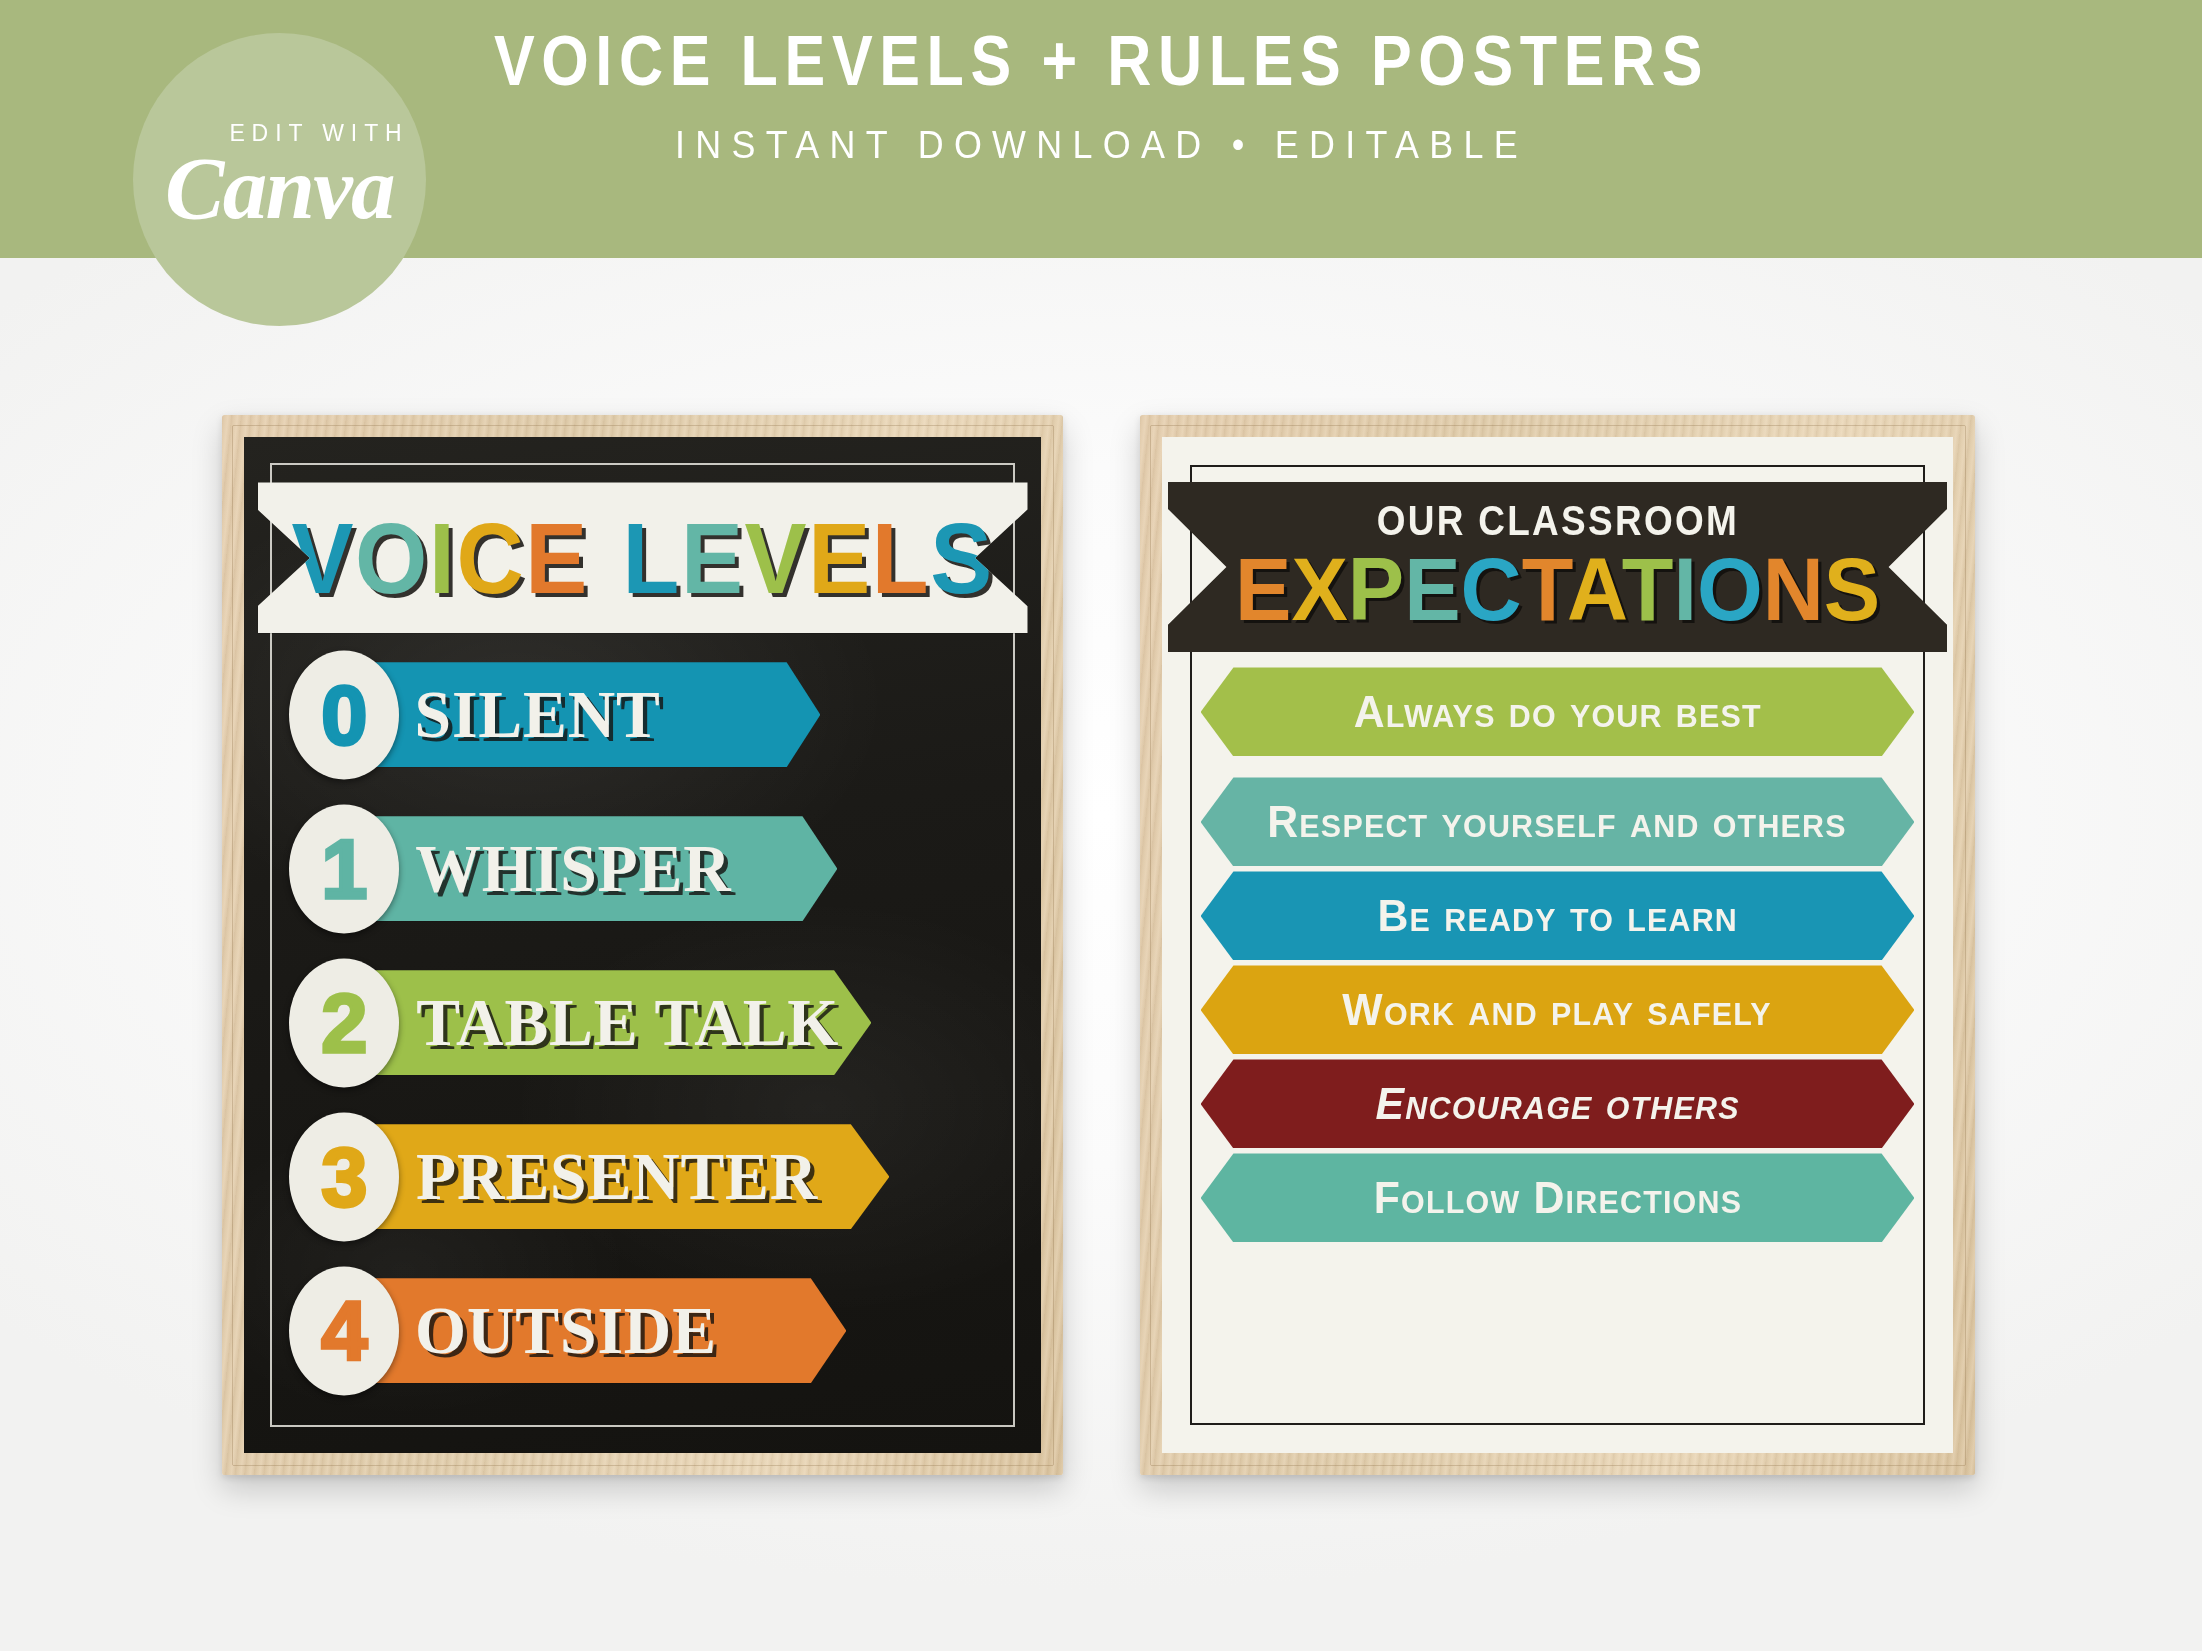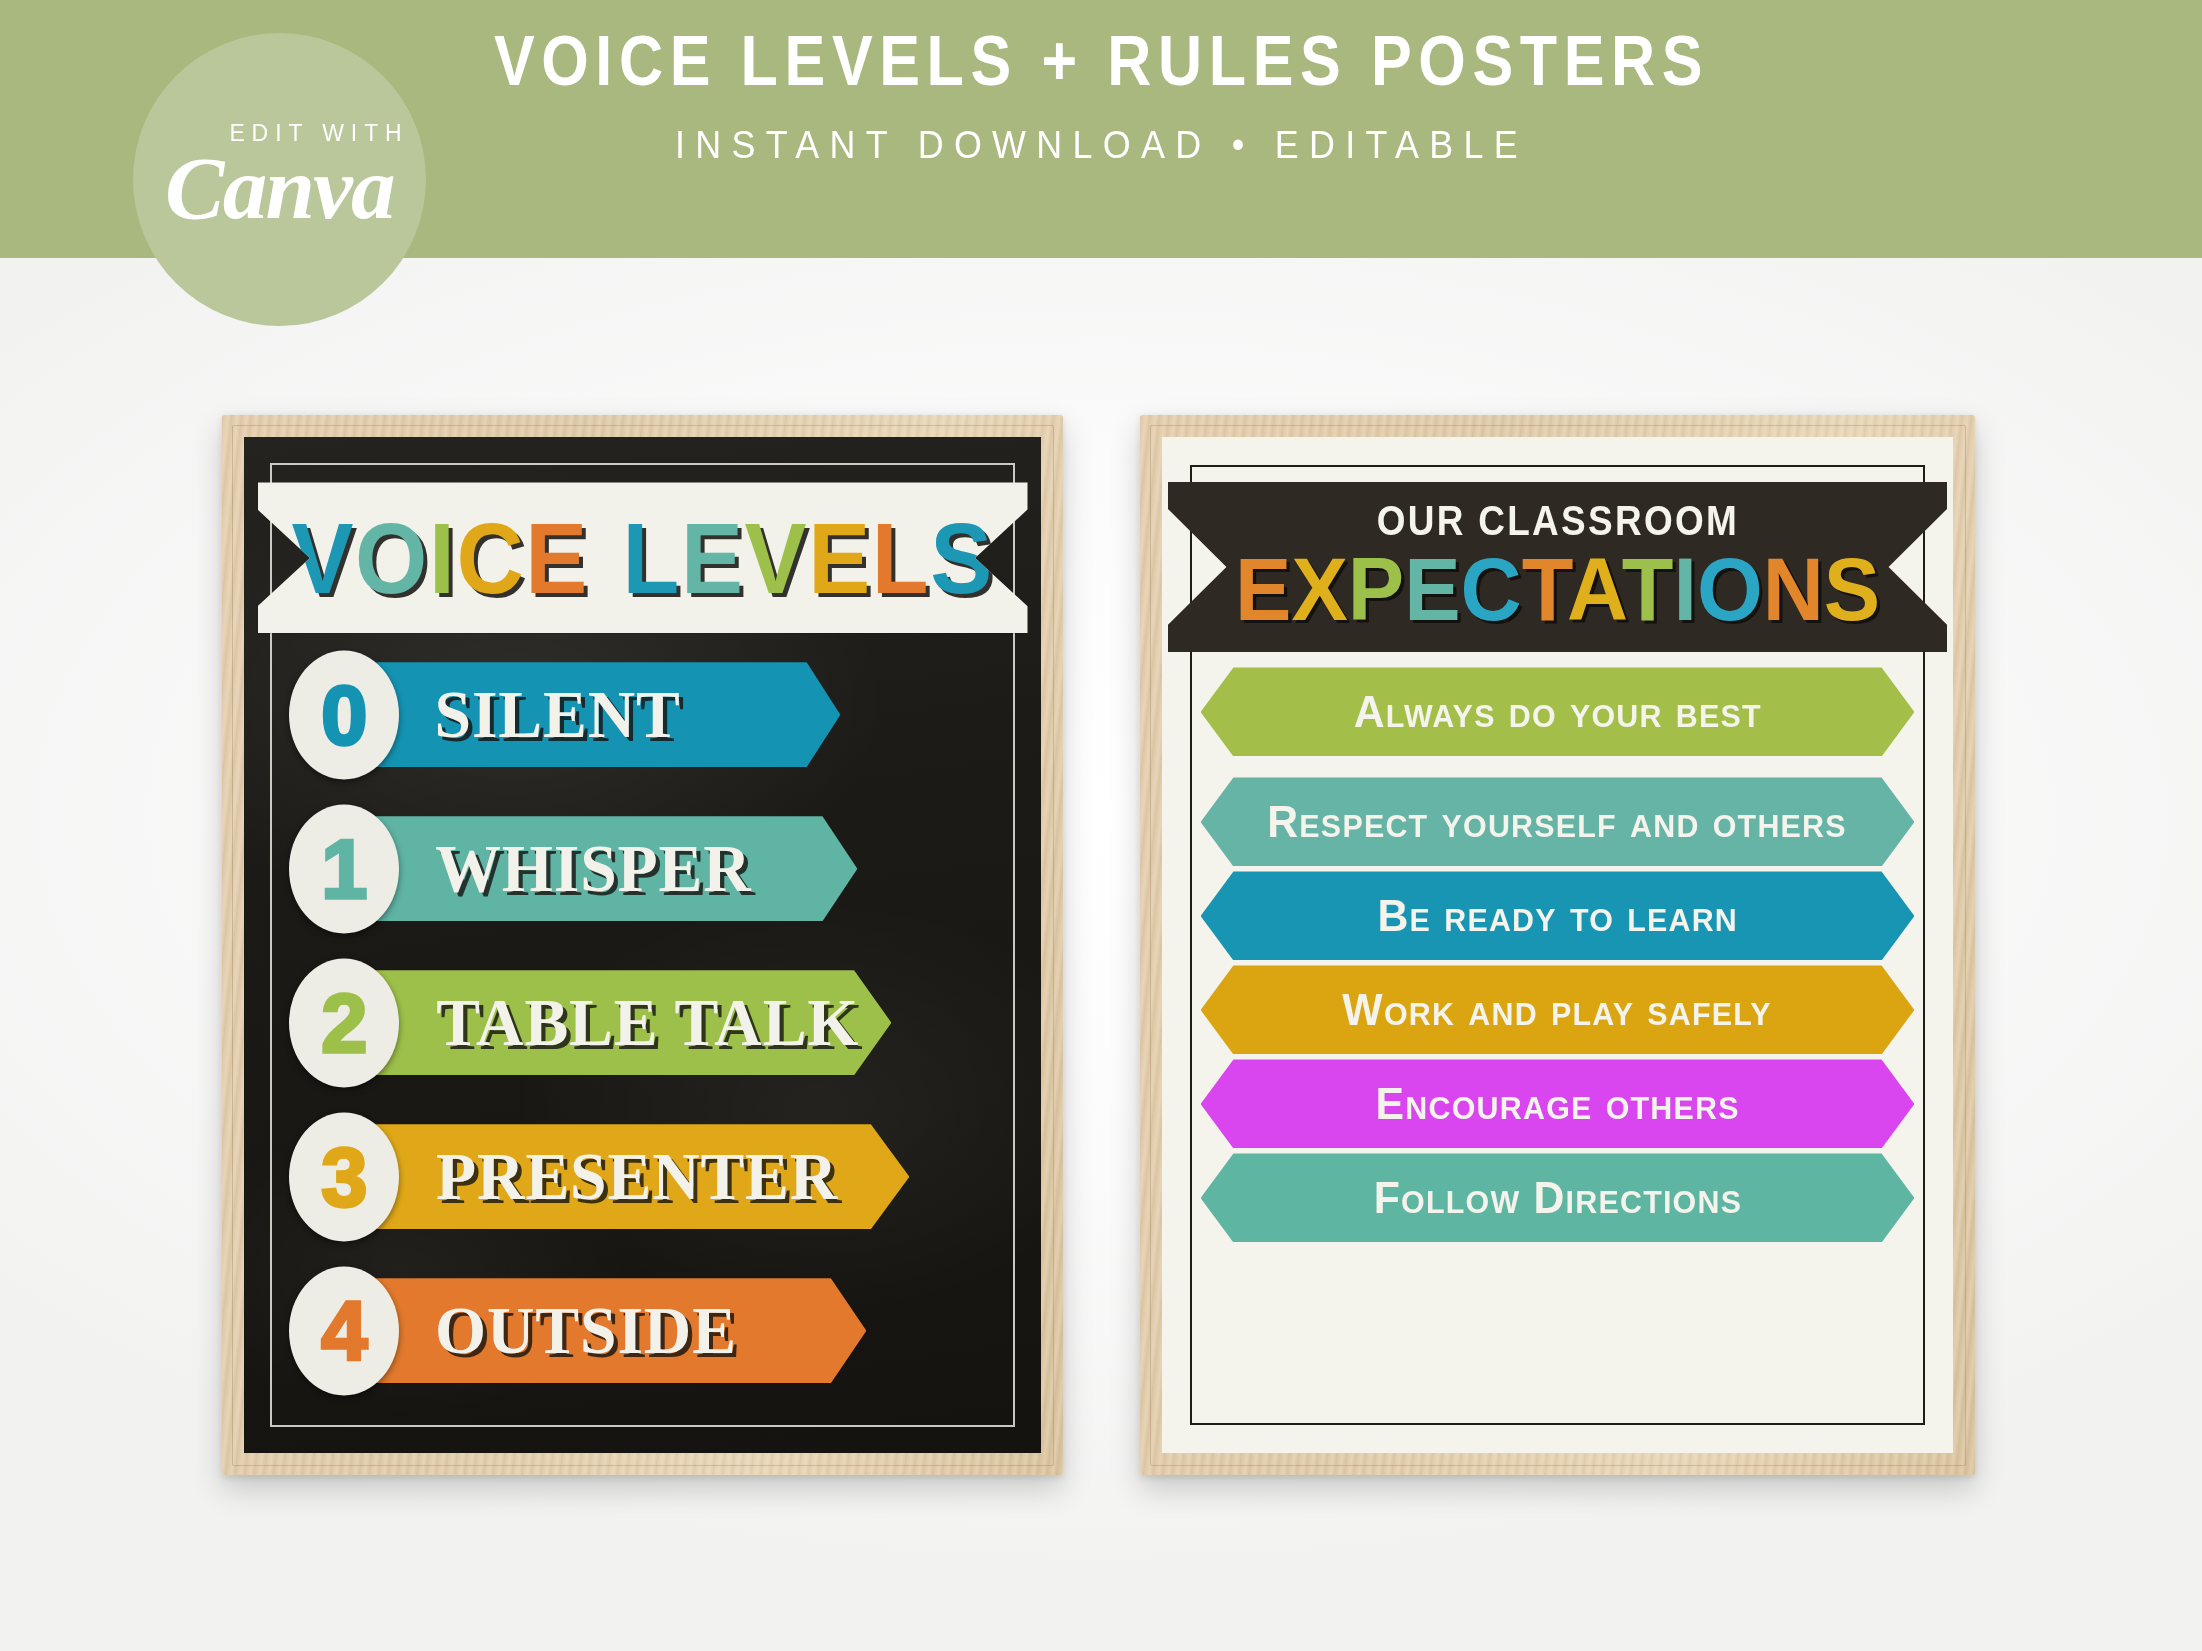--- a/index.html
+++ b/index.html
@@ -223,21 +223,21 @@
   .vl-num {
     font-family: "Liberation Sans", sans-serif;
     font-size: 83px;
     font-weight: bold;
     line-height: 1;
     color: transparent;
     -webkit-text-stroke: 3.4px currentColor;
   }
   .vl-arrow {
     position: absolute;
-    left: 69px;
+    left: 49px;
     width: 576px;
     height: 105px;
     display: flex;
     align-items: center;
     justify-content: flex-start;
     padding-left: 74px;
     clip-path: polygon(0% 0%, 93% 0%, 100% 50%, 93% 100%, 0% 100%);
     box-shadow: 0 4.3px 7.7px rgba(0,0,0,0.40);
   }
   .vl-label {
@@ -432,21 +432,21 @@
             </div>
             <div class="rule-row" style="background: rgb(102, 180, 165); margin-top: 16px;">
               <div class="rule-text">Respect yourself and others</div>
             </div>
             <div class="rule-row" style="background: rgb(25, 149, 180);">
               <div class="rule-text">Be ready to learn</div>
             </div>
             <div class="rule-row" style="background: rgb(219, 164, 17);">
               <div class="rule-text">Work and play safely</div>
             </div>
-            <div class="rule-row" style="background: #d946ef;">
+            <div class="rule-row" style="background: #7f1d1d; font-style: italic;">
               <div class="rule-text">Encourage others</div>
             </div>
             <div class="rule-row" style="background: rgb(94, 181, 161);">
               <div class="rule-text">Follow Directions</div>
             </div>
           </div>
       </div>
     </div>
   </div>
 

